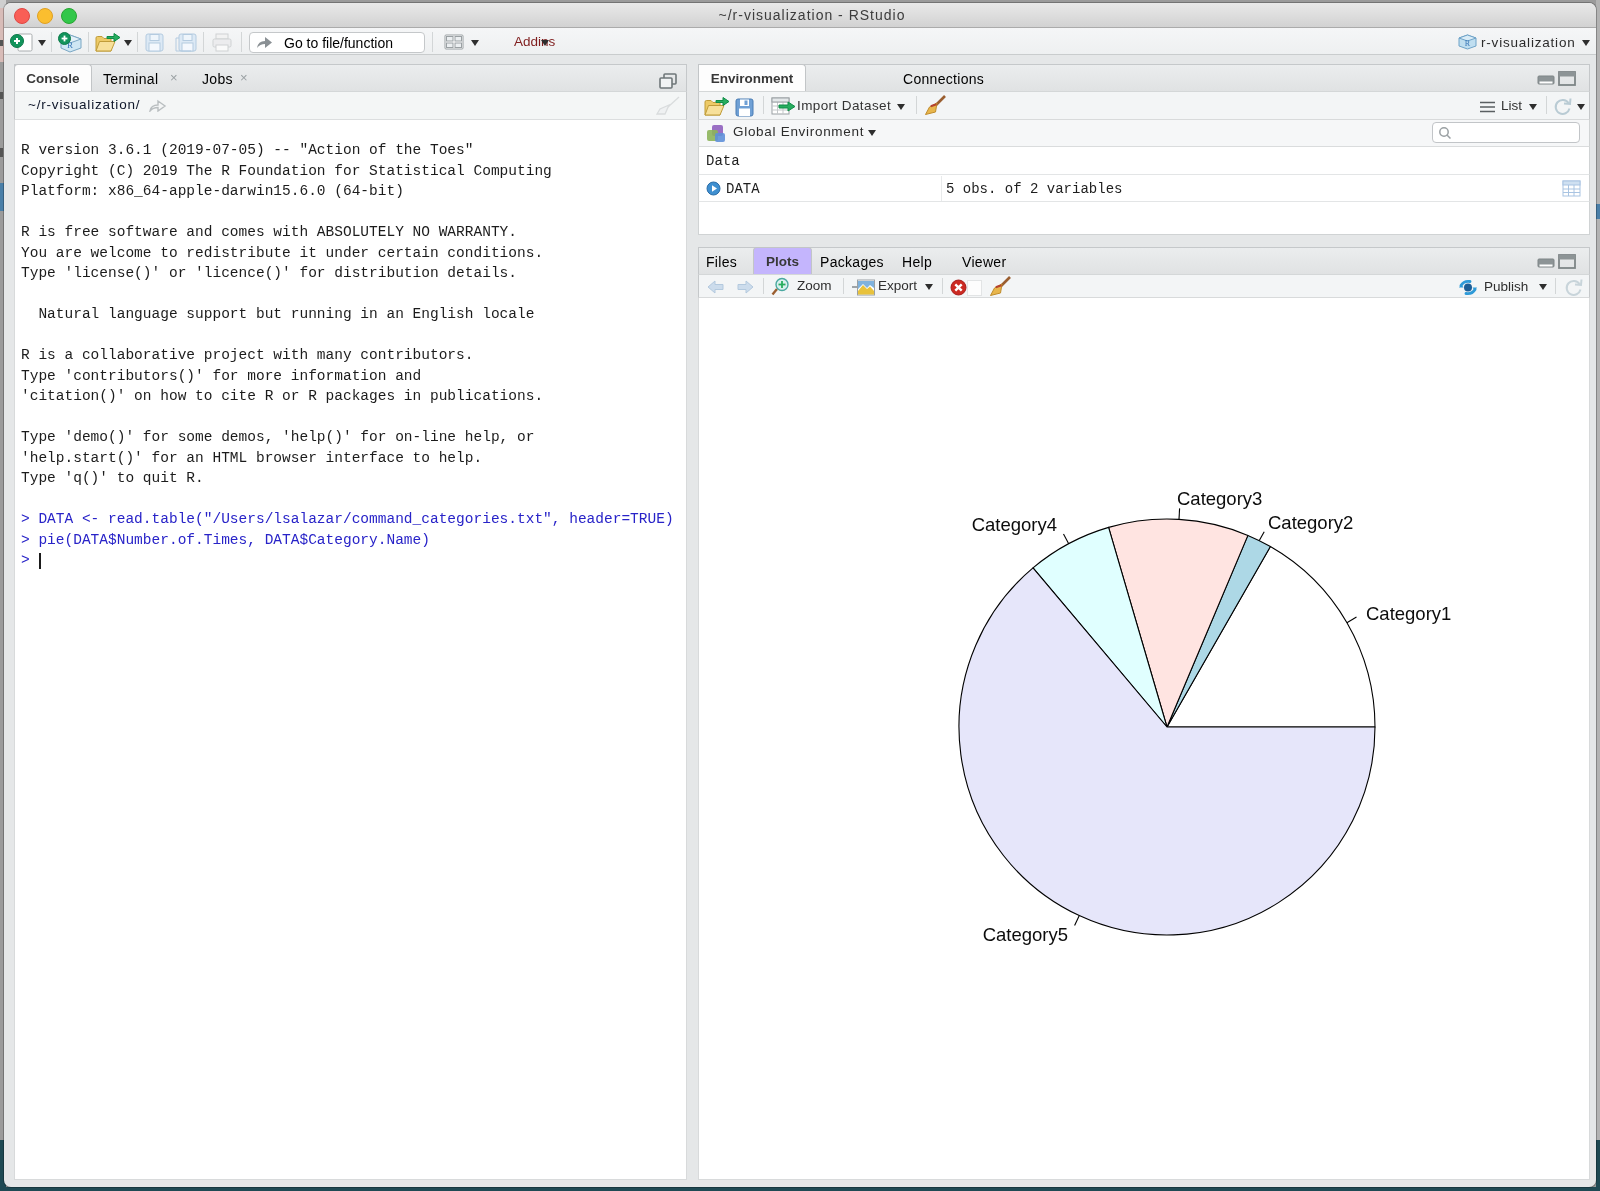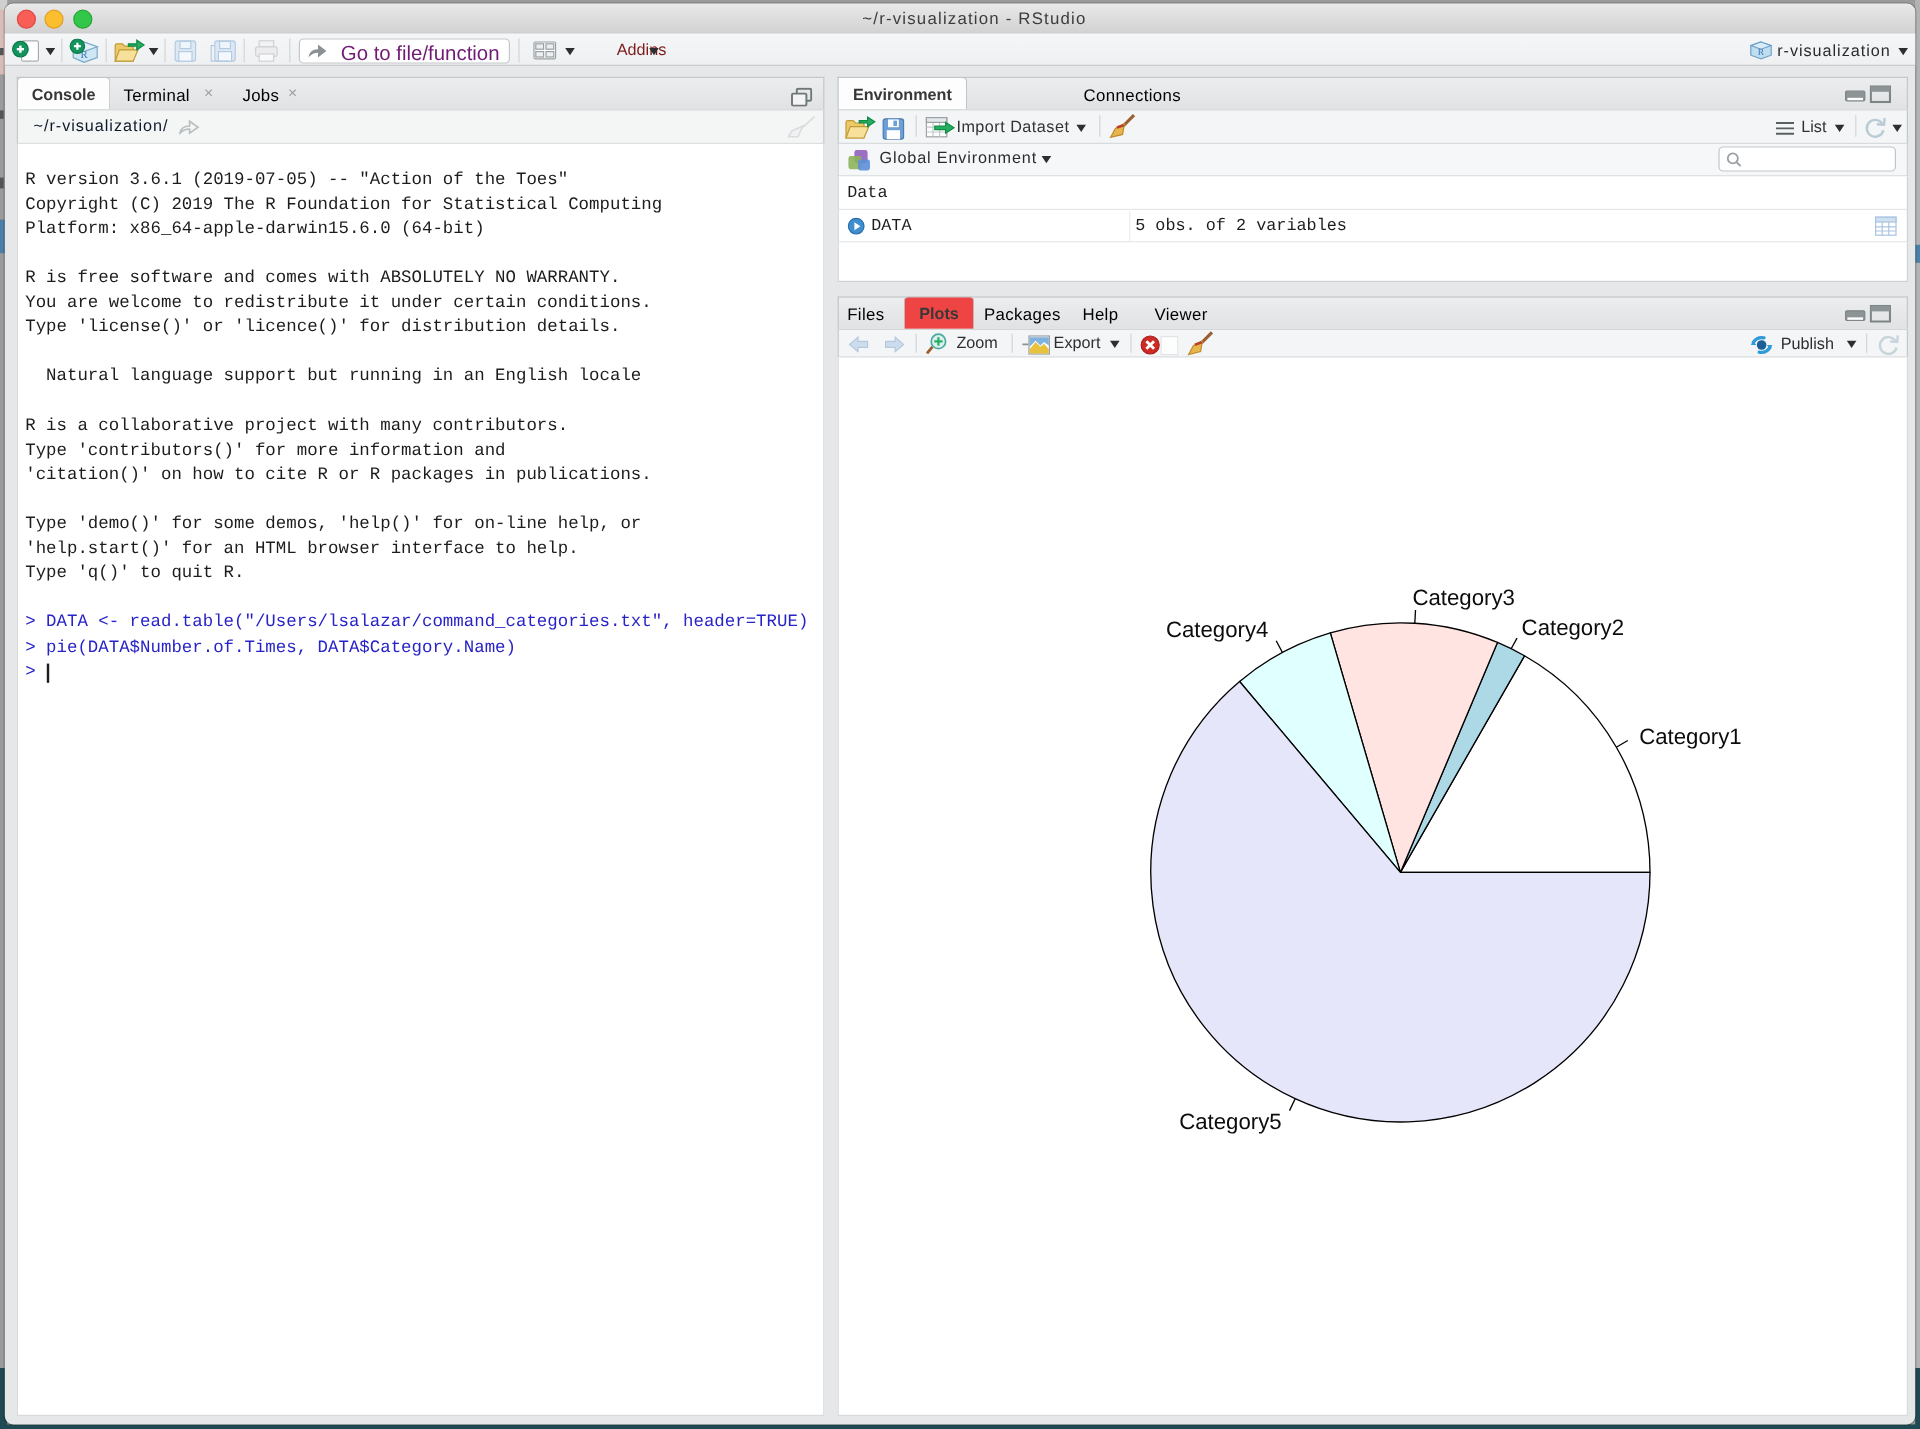--- a/index.html
+++ b/index.html
@@ -78,21 +78,21 @@
 <svg class="abs" style="left:211px;top:33px;" width="22" height="19" viewBox="0 0 22 19">
   <rect x="5" y="1" width="12" height="5" fill="#f2f2f2" stroke="#cfd2d3"></rect>
   <rect x="2" y="6" width="18" height="8" rx="1.5" fill="#ececee" stroke="#cfd2d3"></rect>
   <rect x="5" y="12" width="12" height="6" fill="#fafafa" stroke="#cfd2d3"></rect>
 </svg>
 <div class="sep" style="left:241px;"></div>
 <div class="abs" style="left:249px;top:32px;width:174px;height:19px;background:#fff;border:1px solid #c5c8ca;border-radius:4px;"></div>
 <svg class="abs" style="left:256px;top:35px;" width="17" height="14" viewBox="0 0 17 14">
   <path d="M1 13 Q2 6 9 6 L9 2 L16 7.5 L9 13 L9 9 Q4 9 1 13 Z" fill="#8a9094"></path>
 </svg>
-<div class="abs" style="left:284px;top:35px;font-size:17px;color:#701a75;">Go to file/function</div>
+<div class="abs" style="left:284px;top:35px;font-size:14px;color:#000000;">Go to file/function</div>
 <div class="sep" style="left:432px;"></div>
 <svg class="abs" style="left:444px;top:34px;" width="20" height="16" viewBox="0 0 20 16">
   <rect x="1" y="1" width="18" height="14" rx="1" fill="#fff" stroke="#9aa0a3"></rect>
   <rect x="2.5" y="2.5" width="6.5" height="4.5" fill="#eceff1" stroke="#9aa0a3"></rect>
   <rect x="11" y="2.5" width="6.5" height="4.5" fill="#eceff1" stroke="#9aa0a3"></rect>
   <rect x="2.5" y="9" width="6.5" height="4.5" fill="#eceff1" stroke="#9aa0a3"></rect>
   <rect x="11" y="9" width="6.5" height="4.5" fill="#eceff1" stroke="#9aa0a3"></rect>
 </svg>
 <span class="caret" style="left:471px;top:40px;"></span>
 <div class="abs" style="left:492px;top:34px;font-size:13.5px;color:#7f1d1d;margin-left:22px;">Addins</div>
@@ -230,21 +230,21 @@
 <svg class="abs" style="left:1562px;top:180px;" width="19" height="17" viewBox="0 0 19 17">
   <rect x="1" y="1" width="17" height="15" fill="#fff" stroke="#a9c4e2"></rect>
   <rect x="1" y="1" width="17" height="4" fill="#cfe0f1" stroke="#a9c4e2"></rect>
   <path d="M1 9 L18 9 M1 12.5 L18 12.5 M6.5 5 L6.5 16 M12 5 L12 16" stroke="#a9c4e2" fill="none"></path>
 </svg>
 
 <div class="abs" style="left:698px;top:202px;width:892px;height:33px;background:#fff;border:1px solid #d0d3d4;border-top:none;box-sizing:border-box;"></div>
 
 <div class="abs" style="left:698px;top:247px;width:892px;height:27px;background:linear-gradient(#ebedee,#e0e2e3);border:1px solid #c5c8ca;border-bottom:none;box-sizing:border-box;"></div>
 <div class="abs tabtxt" style="left:706px;top:254px;">Files</div>
-<div class="abs" style="left:753px;top:247px;width:59px;height:28px;background:#ef4444;border:1px solid #c2c5c7;border-bottom:none;border-radius:4px 4px 0 0;box-sizing:border-box;text-align:center;line-height:27px;font-size:13.5px;font-weight:bold;color:#383838;">Plots</div>
+<div class="abs" style="left:753px;top:247px;width:59px;height:28px;background:#c4b5fd;border:1px solid #c2c5c7;border-bottom:none;border-radius:4px 4px 0 0;box-sizing:border-box;text-align:center;line-height:27px;font-size:13.5px;font-weight:bold;color:#383838;">Plots</div>
 <div class="abs tabtxt" style="left:820px;top:254px;">Packages</div>
 <div class="abs tabtxt" style="left:902px;top:254px;">Help</div>
 <div class="abs tabtxt" style="left:962px;top:254px;">Viewer</div>
 <svg class="abs" style="left:1537px;top:258px;" width="18" height="10" viewBox="0 0 18 10">
   <rect x="1" y="1" width="16" height="8" rx="1" fill="#8d9496" stroke="#7e8587"></rect>
   <rect x="2.5" y="6.5" width="13" height="2" fill="#fff"></rect>
 </svg>
 <svg class="abs" style="left:1558px;top:254px;" width="18" height="15" viewBox="0 0 18 15">
   <rect x="1" y="1" width="16" height="13" fill="none" stroke="#7e8587" stroke-width="1.8"></rect>
   <rect x="1" y="1" width="16" height="4.5" fill="#8d9496"></rect>

